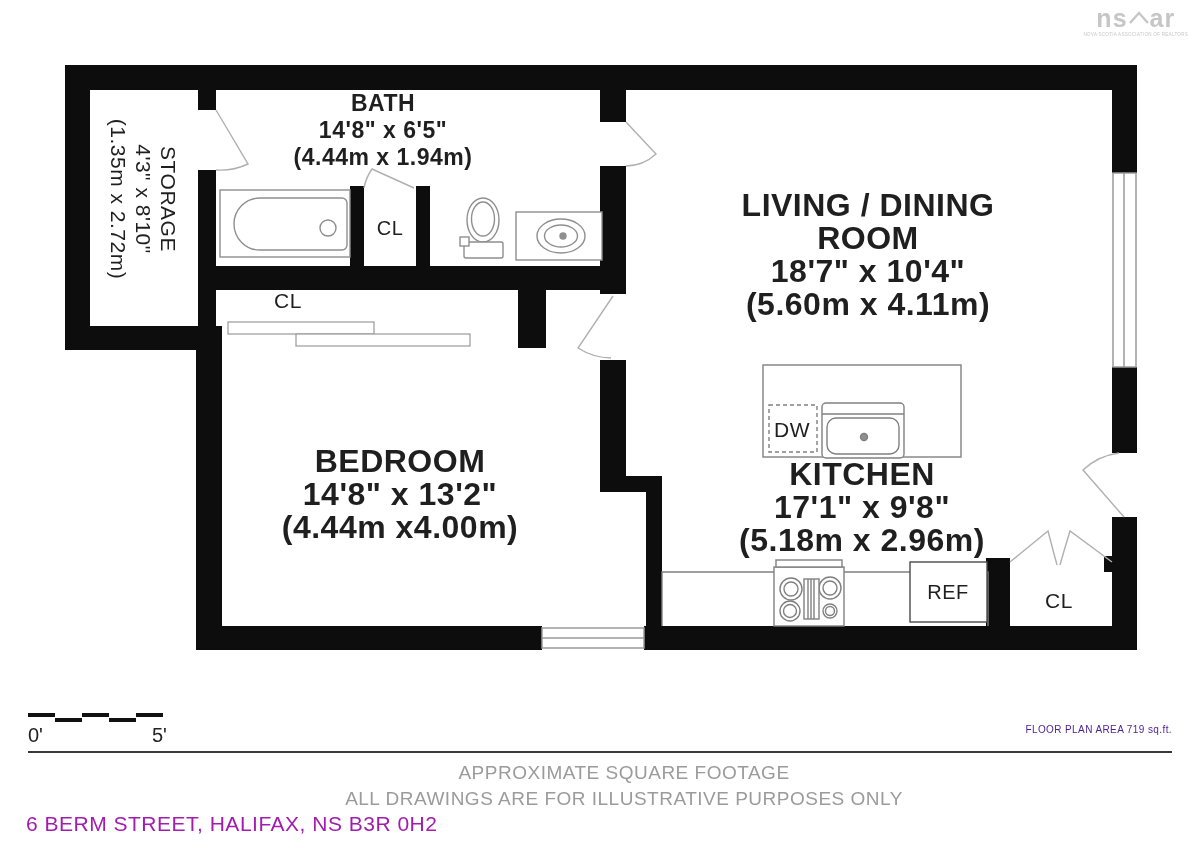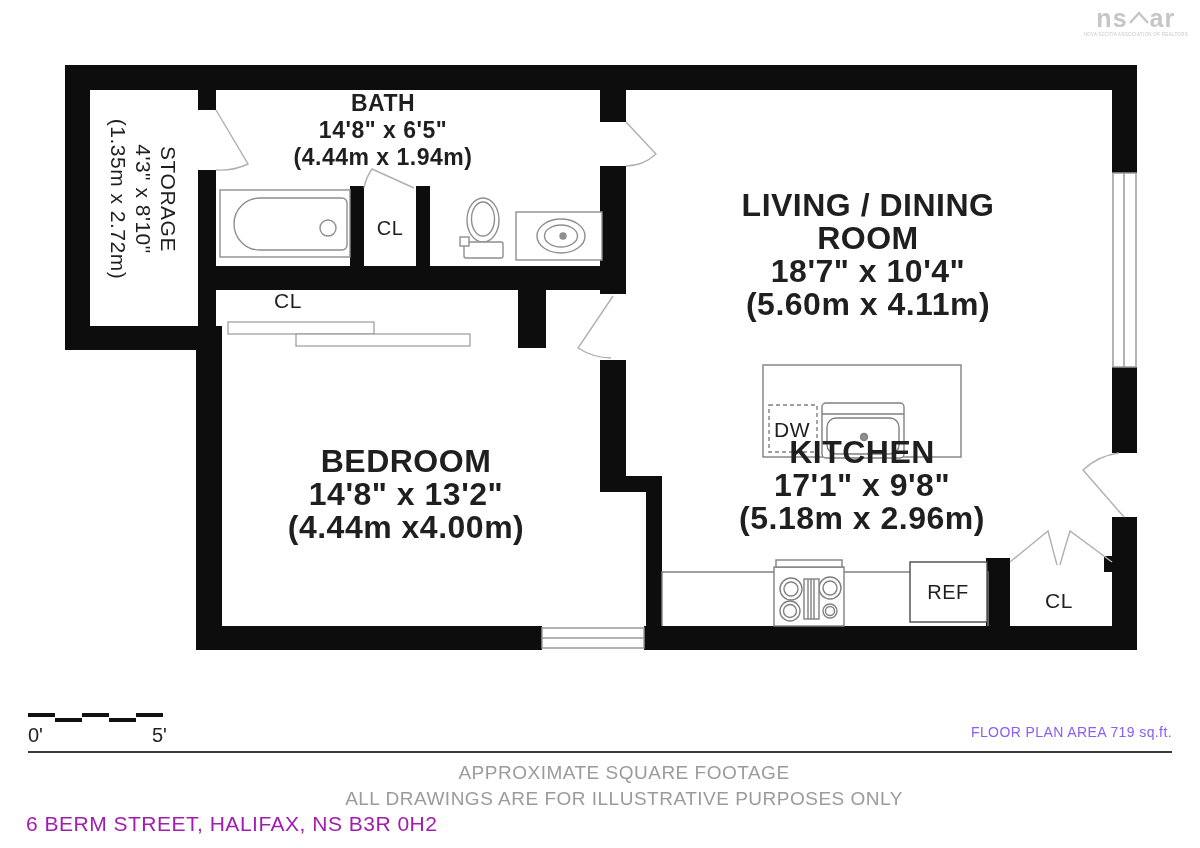--- a/index.html
+++ b/index.html
@@ -26,21 +26,21 @@
   .v-label{position:absolute;left:143px;top:199px;width:230px;text-align:center;
     font-size:21px;line-height:25px;letter-spacing:.5px;
     transform:translate(-50%,-50%) rotate(90deg);}
   
   .scalebar{position:absolute;left:28px;top:713px;width:135px;height:9px;display:flex;}
   .scalebar span{flex:1;}
   .scalebar span:nth-child(odd){border-top:4px solid #111;}
   .scalebar span:nth-child(even){border-bottom:4px solid #111;}
   .scale-num{position:absolute;top:724px;font-size:20px;color:#222;}
   .divider{position:absolute;left:28px;top:751px;width:1144px;height:2px;background:#3a3a3a;}
-  .area-note{position:absolute;right:28px;top:724px;font-size:14px;letter-spacing:.4px;color:#8b5cf6;}
+  .area-note{position:absolute;right:28px;top:724px;font-size:10px;letter-spacing:.4px;color:#4c1d95;}
   .disclaimer{position:absolute;left:0;top:760px;width:1200px;text-align:center;
     font-size:19px;line-height:26px;letter-spacing:.5px;color:var(--muted);margin-left:24px;}
   .address{position:absolute;left:26px;top:812px;font-size:21px;letter-spacing:.5px;color:#a21caf;}
   
   .logo{position:absolute;right:12px;top:6px;text-align:center;color:var(--logo);line-height:1;}
   .logo-row{display:flex;align-items:flex-end;justify-content:center;font-size:25px;font-weight:bold;letter-spacing:1px;}
   .logo-sub{font-size:4.5px;letter-spacing:.3px;margin-top:2px;color:var(--logo);}
 </style>
 </head>
 <body>
@@ -146,27 +146,27 @@
   <div>(4.44m x 1.94m)</div>
 </div>
 
 <div class="room-label lbl-lg" style="left:718px;top:189px;width:300px;">
   <div class="nm">LIVING / DINING</div>
   <div class="nm">ROOM</div>
   <div>18'7" x 10'4"</div>
   <div>(5.60m x 4.11m)</div>
 </div>
 
-<div class="room-label lbl-lg" style="left:256px;top:445px;width:300px;">
+<div class="room-label lbl-lg" style="left:250px;top:445px;width:300px;">
   <div class="nm">BEDROOM</div>
   <div>14'8" x 13'2"</div>
   <div>(4.44m x4.00m)</div>
 </div>
 
-<div class="room-label lbl-lg" style="left:712px;top:436px;width:300px;">
+<div class="room-label lbl-lg" style="left:712px;top:458px;width:300px;">
   <div class="nm">KITCHEN</div>
   <div>17'1" x 9'8"</div>
   <div>(5.18m x 2.96m)</div>
 </div>
 
 <div class="small-lbl" style="left:390px;top:228px;font-size:20px;">CL</div>
 <div class="small-lbl" style="left:288px;top:301px;">CL</div>
 <div class="small-lbl" style="left:1059px;top:601px;">CL</div>
 <div class="small-lbl" style="left:792px;top:430px;">DW</div>
 <div class="small-lbl" style="left:948px;top:592px;font-size:20px;">REF</div>

